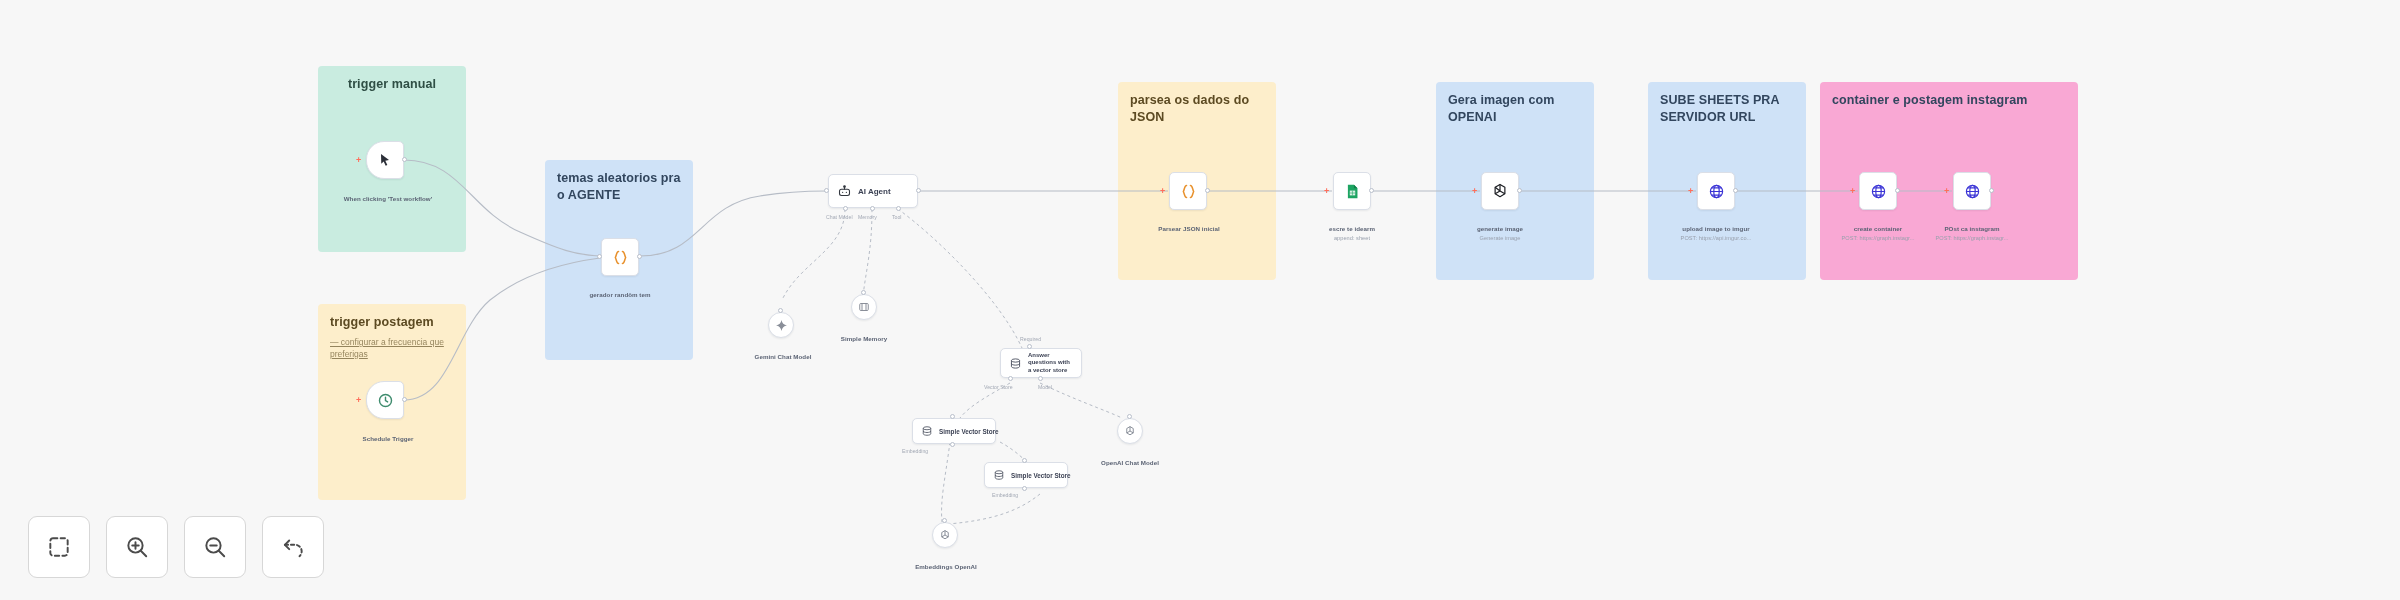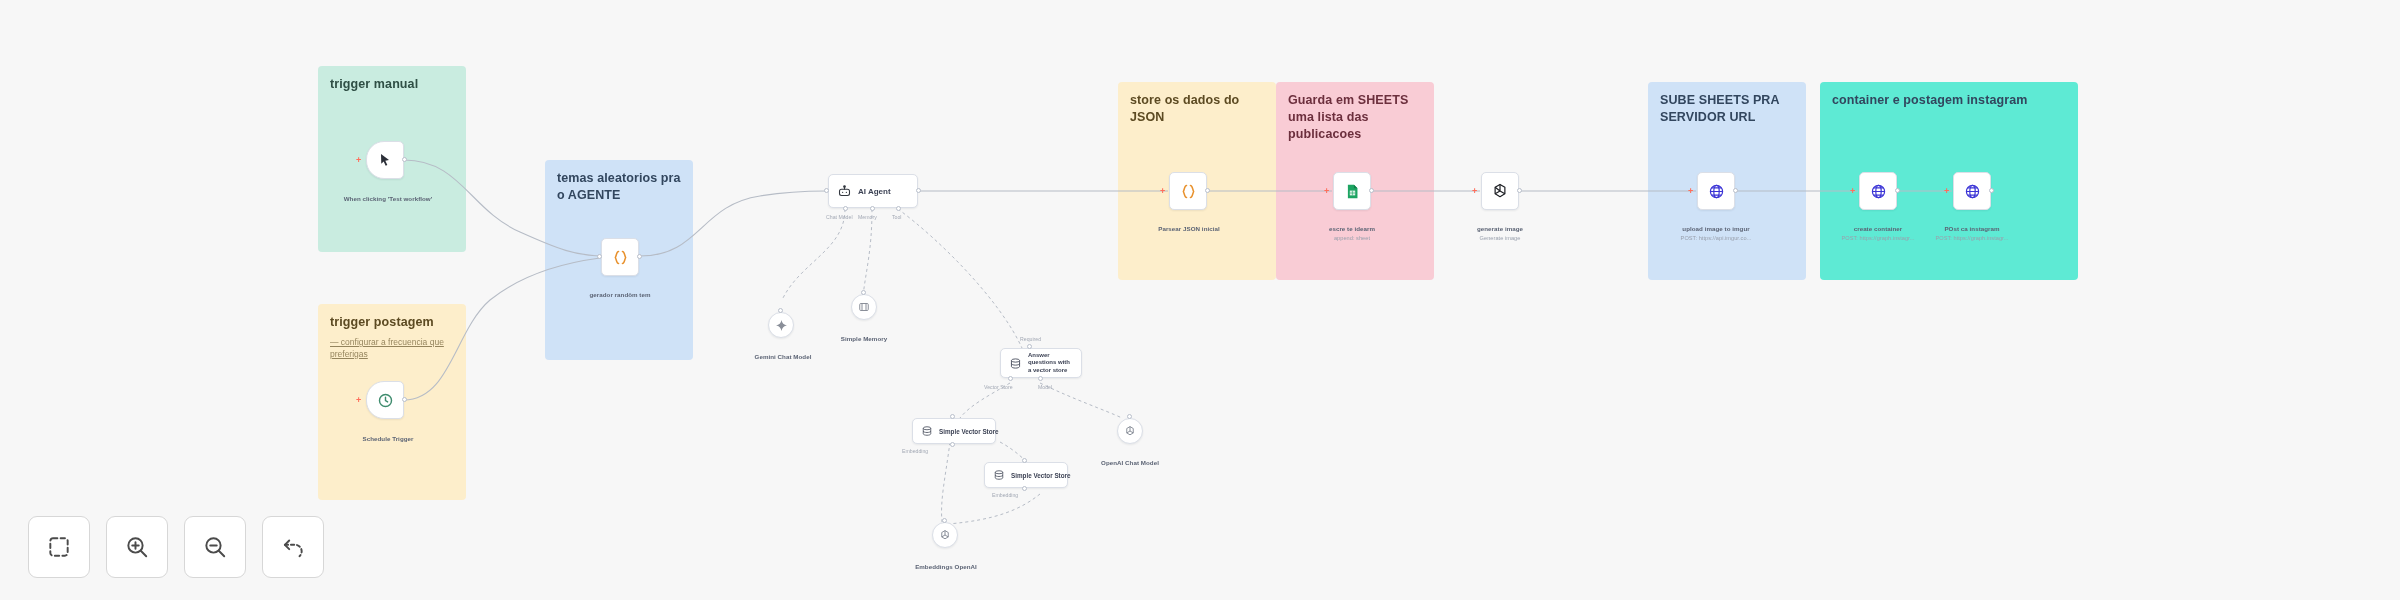--- a/index.html
+++ b/index.html
@@ -137,48 +137,48 @@
     display: flex; align-items: center; justify-content: center;
     cursor: pointer;
   }
   .tbtn svg { display: block; }
 </style>
 </head>
 <body>
 
 <div id="canvas">
 
-  <div class="sticky" style="left:318px; top:66px; width:148px; height:186px; background:#c9ece0;">
+  <div class="sticky" style="left:318px; top:66px; width:148px; height:186px; background:#c9ece0;text-align:center;">
     <div class="sticky-title" style="color:#2f4f45;">trigger manual</div>
   </div>
 
   <div class="sticky" style="left:318px; top:304px; width:148px; height:196px; background:#fdeecb;">
     <div class="sticky-title" style="color:#5c4a22;">trigger postagem</div>
     <div class="sticky-sub" style="color:#6d5c33;text-decoration:underline;">— configurar a frecuencia que preferigas</div>
   </div>
 
   <div class="sticky" style="left:545px; top:160px; width:148px; height:200px; background:#cfe2f7;">
     <div class="sticky-title" style="color:#32465e;">temas aleatorios pra o AGENTE</div>
   </div>
 
 
   <div class="sticky" style="left:1118px; top:82px; width:158px; height:198px; background:#fdeecb;">
-    <div class="sticky-title" style="color:#5c4a22;">store os dados do JSON</div>
-  </div>
-
-  <div class="sticky" style="left:1276px; top:82px; width:158px; height:198px; background:#f9ccd5;">
-    <div class="sticky-title" style="color:#6c2f3d;">Guarda em SHEETS uma lista das publicacoes</div>
-  </div>
-
+    <div class="sticky-title" style="color:#5c4a22;">parsea os dados do JSON</div>
+  </div>
+
+
+  <div class="sticky" style="left:1436px; top:82px; width:158px; height:198px; background:#cfe2f7;">
+    <div class="sticky-title" style="color:#32465e;">Gera imagen com OPENAI</div>
+  </div>
 
   <div class="sticky" style="left:1648px; top:82px; width:158px; height:198px; background:#cfe2f7;">
     <div class="sticky-title" style="color:#32465e;">SUBE SHEETS PRA SERVIDOR URL</div>
   </div>
 
-  <div class="sticky" style="left:1820px; top:82px; width:258px; height:198px; background:#5eead4;">
+  <div class="sticky" style="left:1820px; top:82px; width:258px; height:198px; background:#f9a8d4;">
     <div class="sticky-title" style="color:#32465e;">container e postagem instagram</div>
   </div>
 
   <svg id="edges" viewBox="0 0 2400 600">
     <g fill="none" stroke="#b6bcc6" stroke-width="1.1">
 
       <path d="M 404 160 C 460 160 470 210 520 232 C 560 250 575 255 600 256"></path>
 
       <path d="M 404 400 C 450 400 455 330 490 300 C 525 272 570 262 600 258"></path>
 

